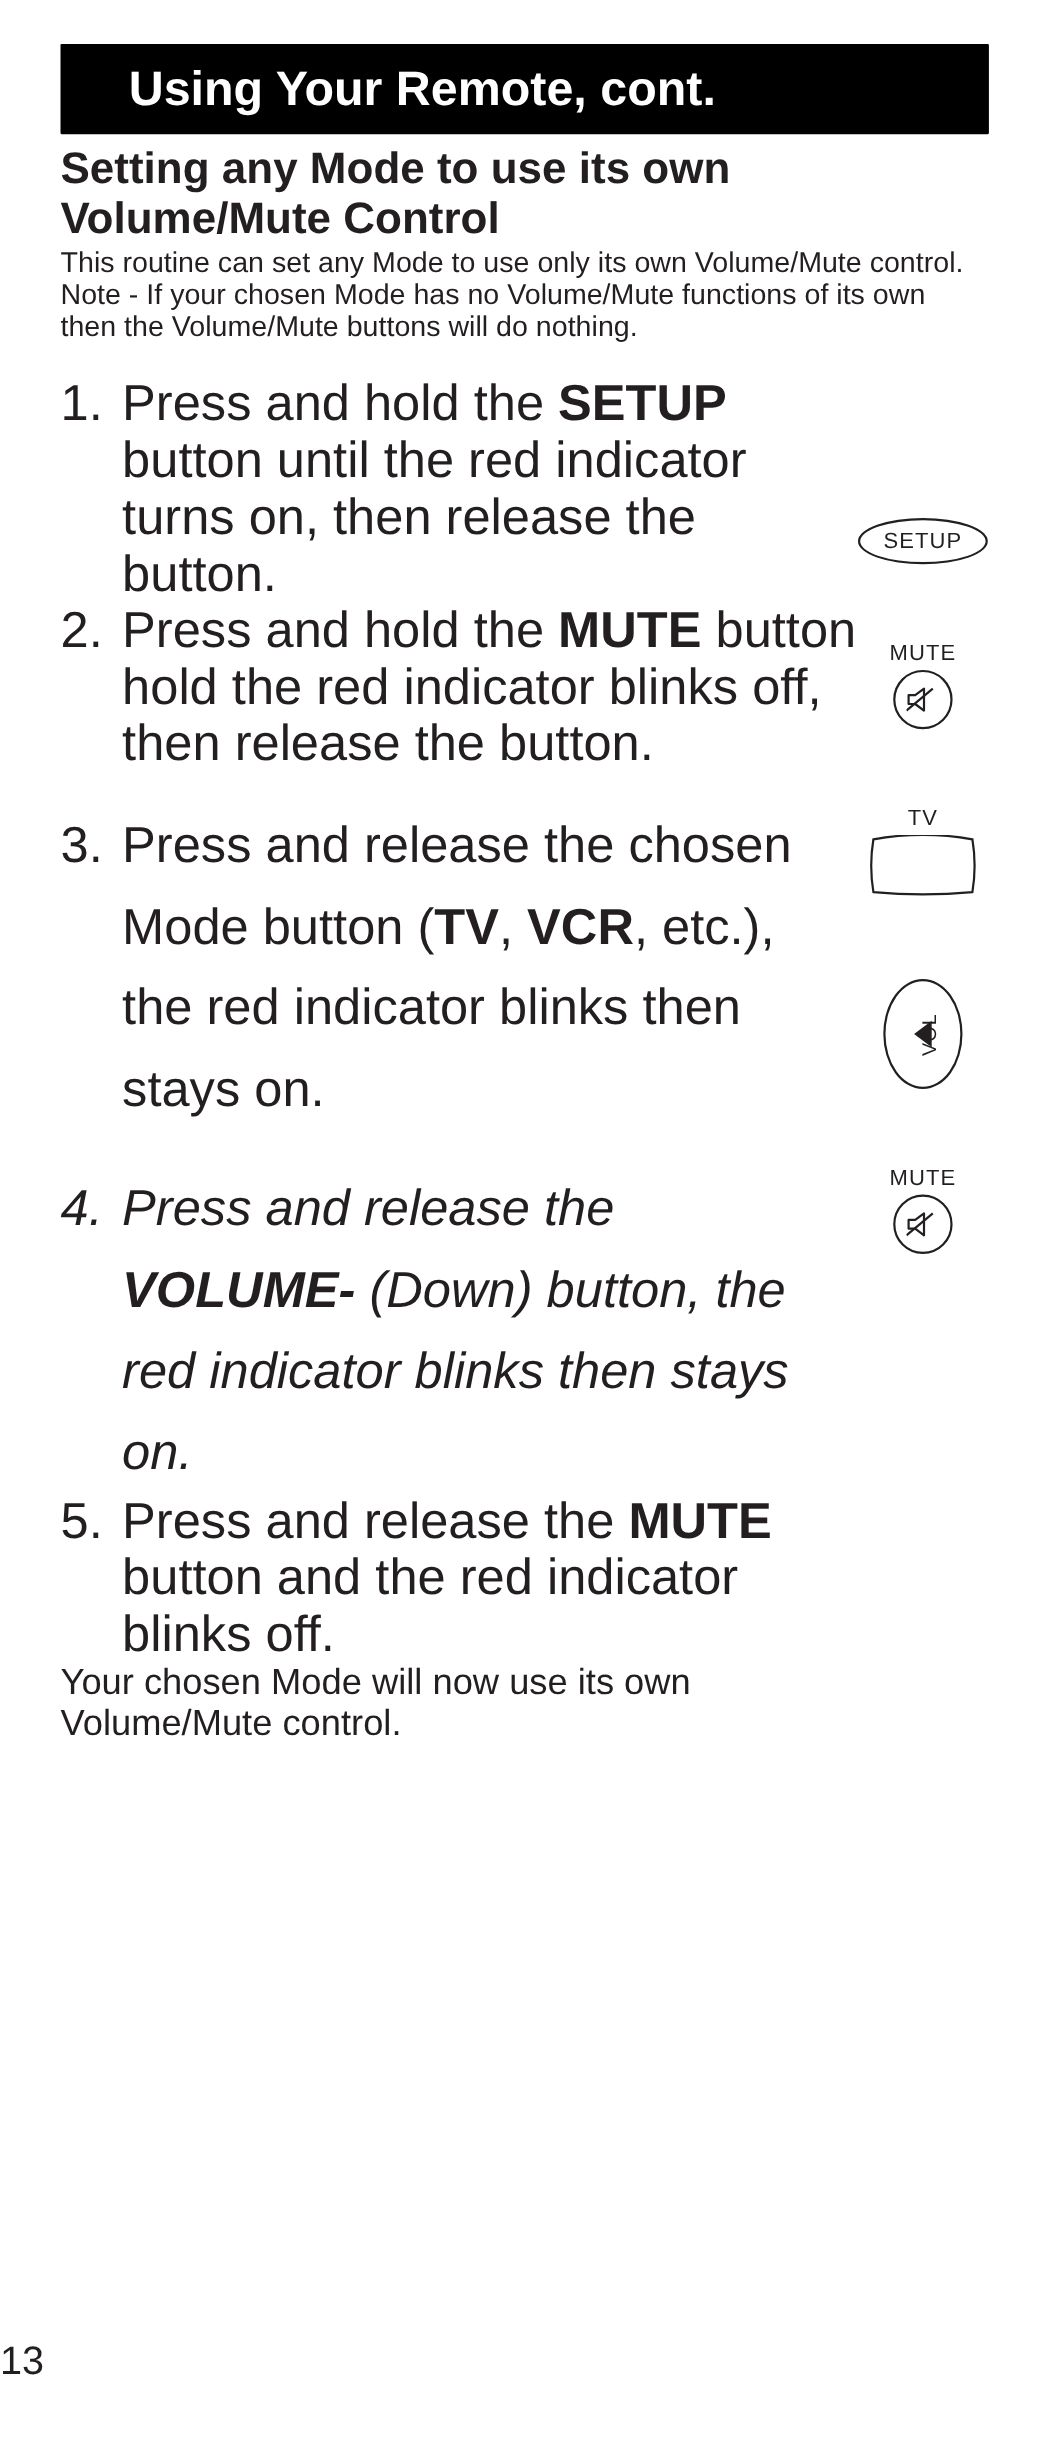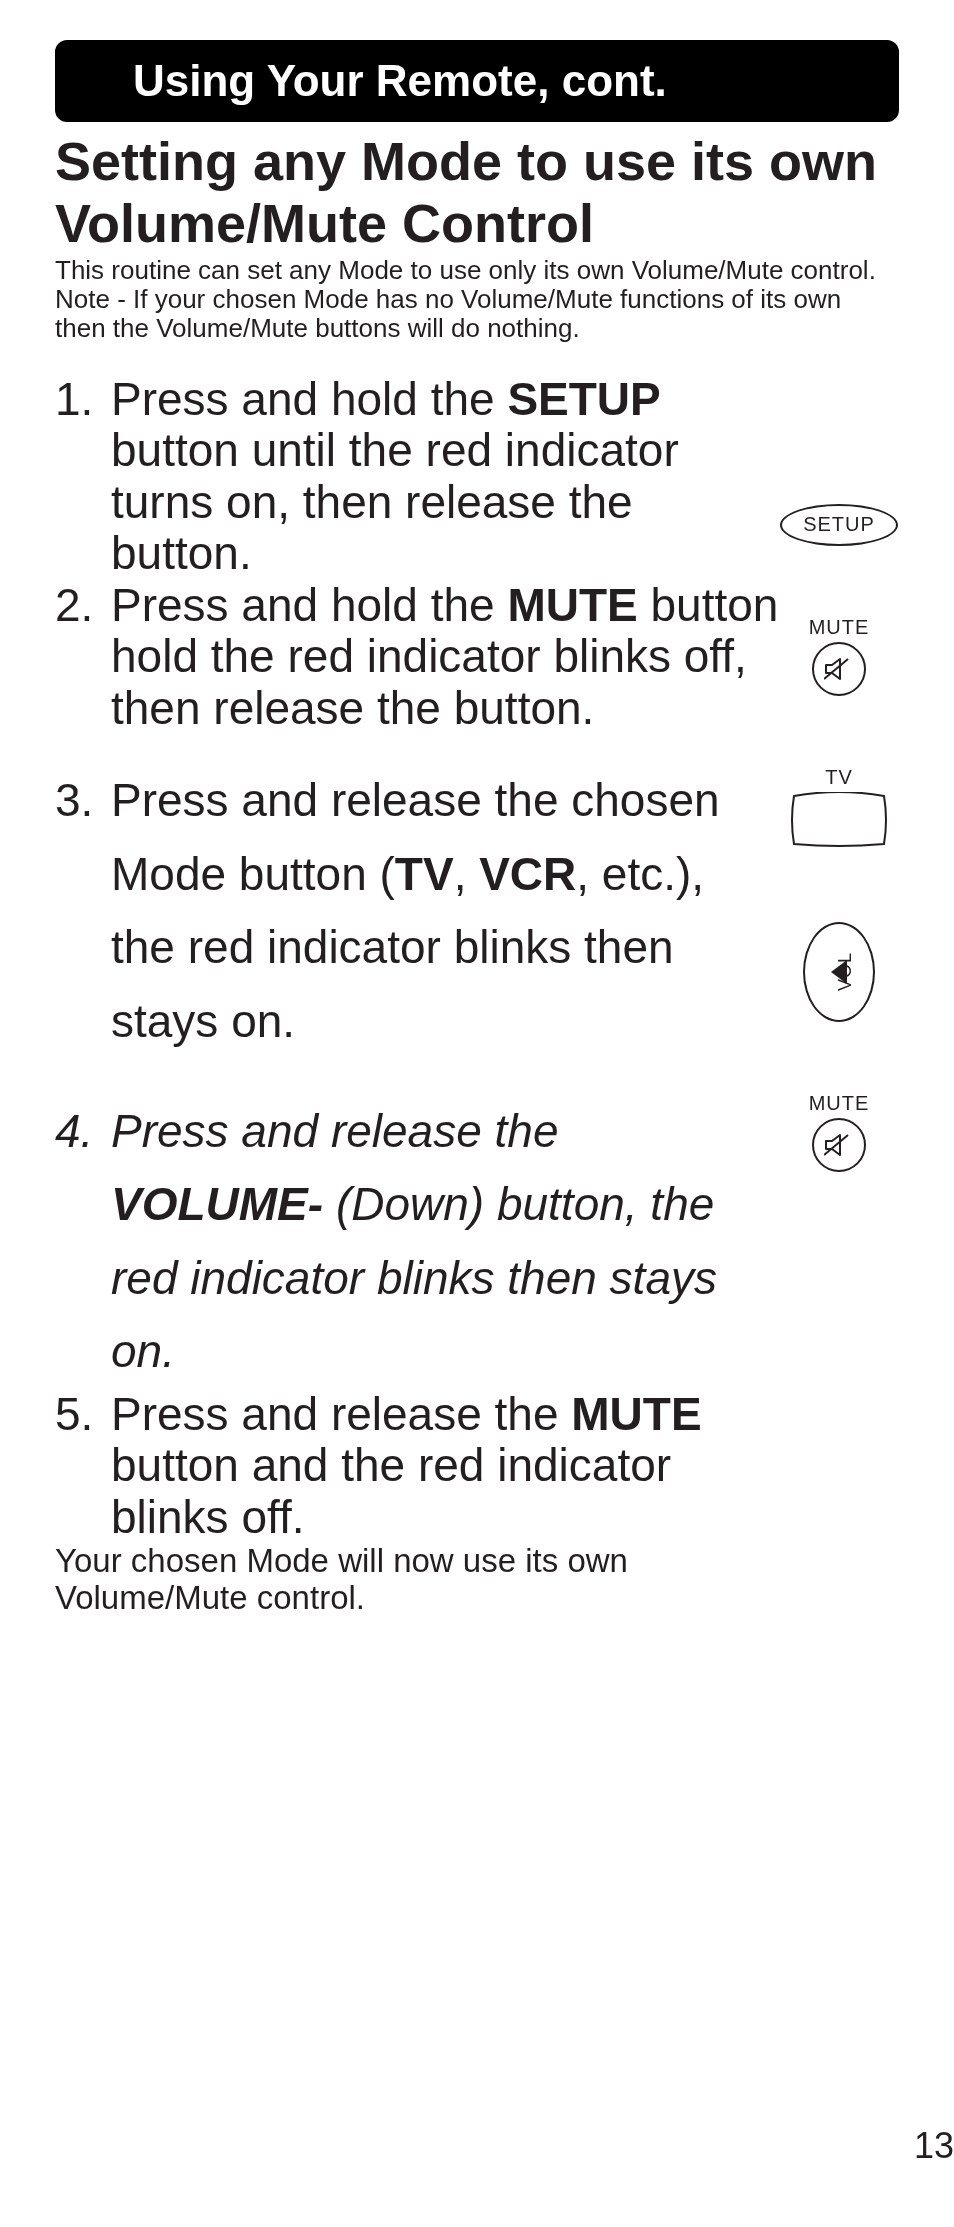--- a/index.html
+++ b/index.html
@@ -13,33 +13,33 @@
   }
   .page {
     width: 954px;
     min-height: 2227px;
     padding: 40px 55px 50px 55px;
     position: relative;
   }
   .banner {
     background: #000;
     border: 2px solid #000;
-    border-radius: 12px;
-    padding: 14px 40px 14px 76px;
+    border-radius: 1px;
+    padding: 14px 40px 14px 60px;
     margin-bottom: 8px;
   }
   .banner-text {
     color: #fff;
     font-weight: bold;
     font-size: 44px;
     letter-spacing: 0px;
   }
   .subtitle {
     font-weight: bold;
-    font-size: 54px;
+    font-size: 40px;
     line-height: 1.15;
     margin: 4px 0 2px 0;
   }
   .intro {
     font-size: 26px;
     line-height: 1.12;
     margin-bottom: 30px;
   }
   .content-row {
     display: flex;
@@ -79,21 +79,21 @@
   .outro {
     font-size: 33px;
     line-height: 1.12;
     margin-top: 0px;
   }
   .page-num {
     position: absolute;
     bottom: 60px;
     left: 0;
     width: 100%;
-    text-align: right;
+    text-align: left;
     font-size: 36px;
   }
   .b { font-weight: bold; }
 
   
   .btn-label {
     font-size: 20px;
     letter-spacing: 1px;
     text-align: center;
     margin-bottom: 3px;

